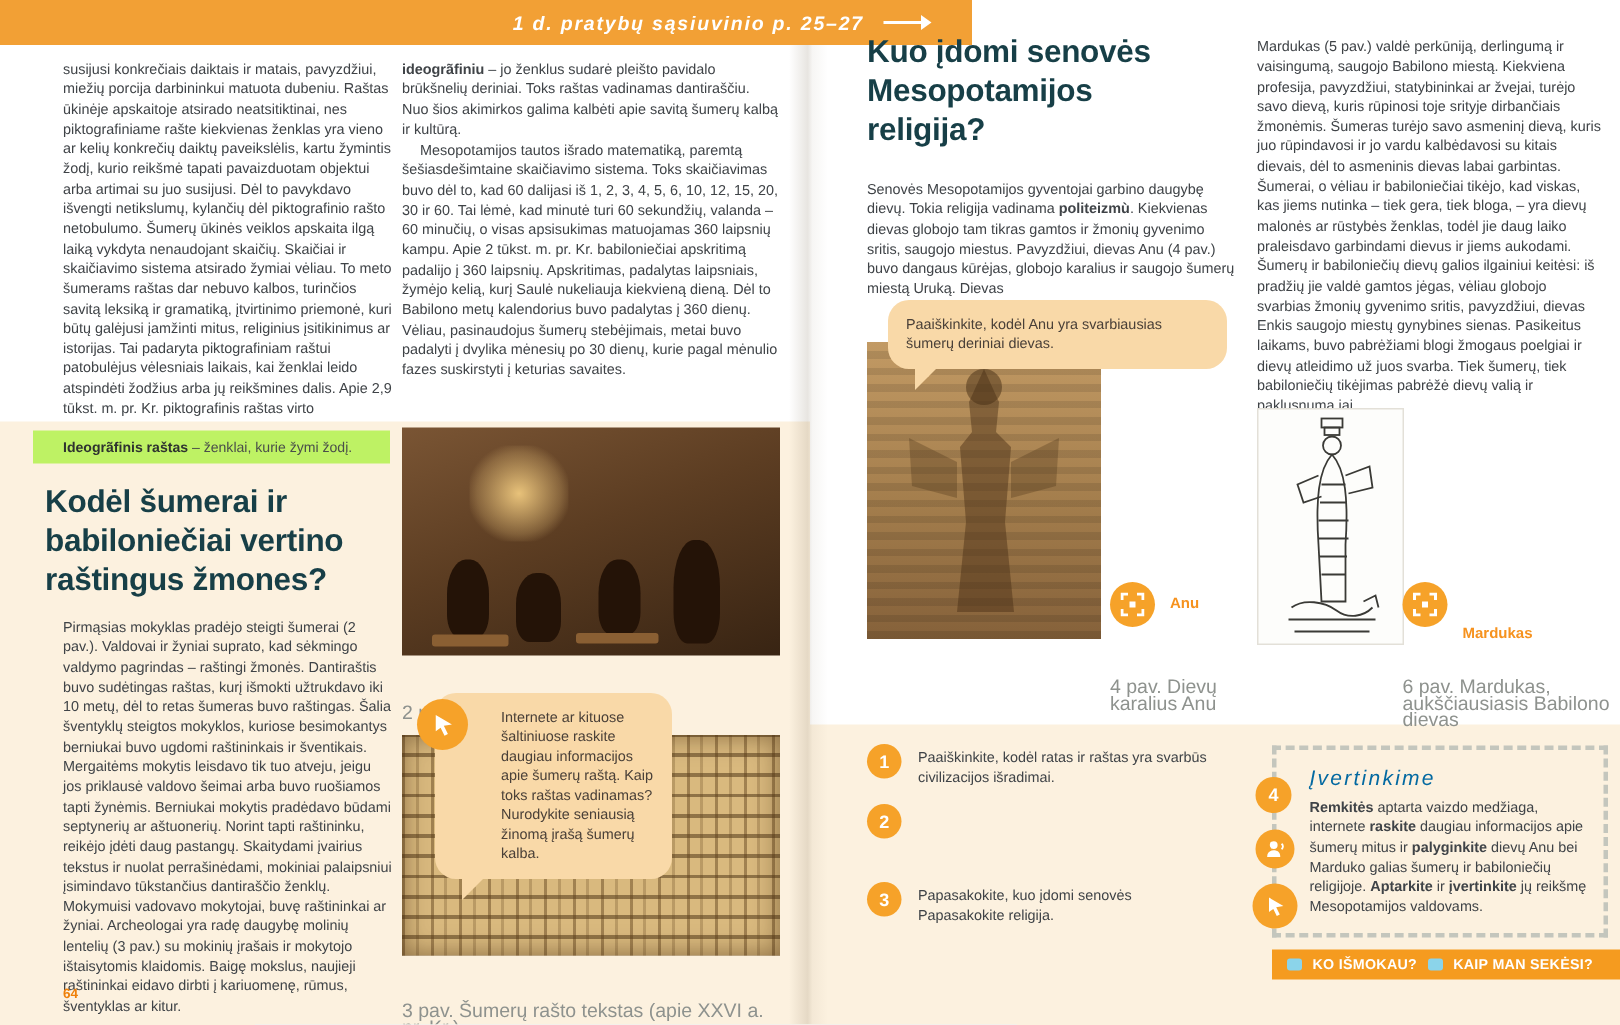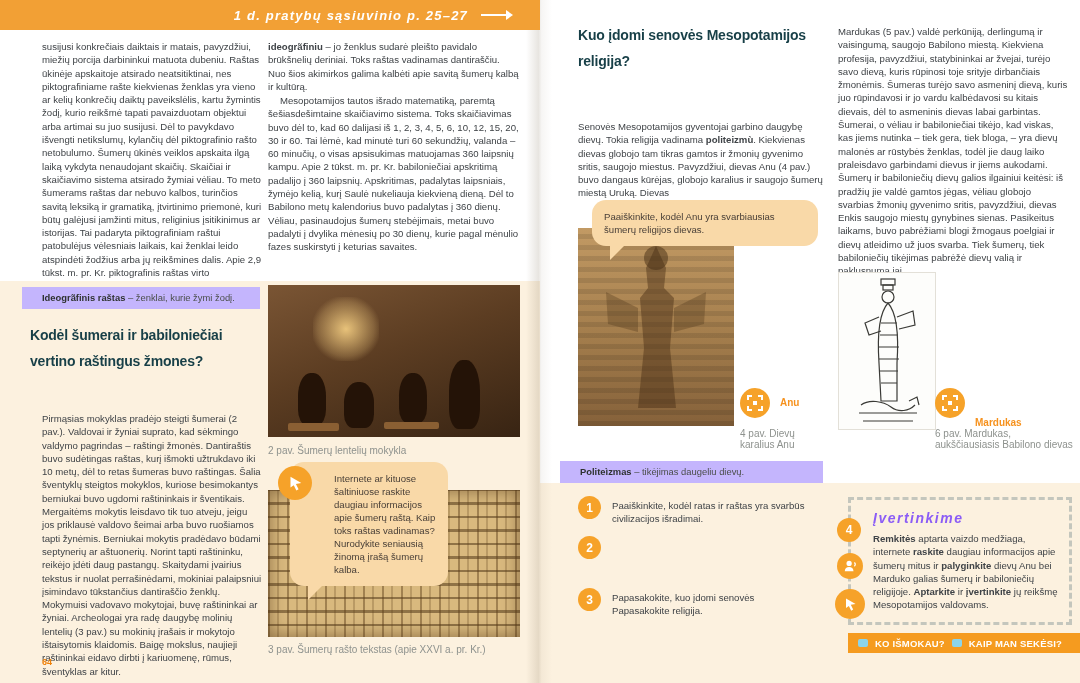--- a/index.html
+++ b/index.html
@@ -2,30 +2,30 @@
 <html><head>
 <meta charset="utf-8">
 <style>
   html,body{margin:0;padding:0;background:#e9e6e0;}
   .spread{position:relative;width:1080px;height:683px;background:#ffffff;overflow:hidden;
           font-family:"Liberation Sans", sans-serif;color:#3f4347;}
   .abs{position:absolute;}
   .t{font-size:9.6px;line-height:13.3px;color:#3f4347;}
   .indent{text-indent:12px;}
   .b{font-weight:700;}
-  .h1{font-weight:700;color:#173f47;font-size:14px;line-height:26px;letter-spacing:-0.2px;}
-  .cap{font-size:10px;line-height:11px;color:#8e928e;}
-  .defbox{background:#c4b5fd;font-size:9.4px;line-height:12px;color:#4a4e4a;
+  .h1{font-weight:700;color:#173f47;font-size:21px;line-height:26px;letter-spacing:-0.2px;}
+  .cap{font-size:13px;line-height:11px;color:#8e928e;margin-top:24px;}
+  .defbox{background:#bef264;font-size:9.4px;line-height:12px;color:#4a4e4a;
           padding:5px 10px 5px 20px;box-sizing:border-box;}
   .defbox .term{font-weight:700;color:#2e3230;}
   .cream{background:#fcf1df;}
   .banner{background:#f2a035;display:flex;align-items:center;justify-content:flex-end;
           padding-right:26px;box-sizing:border-box;gap:12px;}
   .banner .hand{color:#ffffff;font-style:italic;font-weight:700;font-size:13px;letter-spacing:1.2px;}
-  .hand2{color:#8b5cf6;font-style:italic;font-weight:700;font-size:14px;letter-spacing:1.5px;}
+  .hand2{color:#0369a1;font-style:italic;font-weight:400;font-size:14px;letter-spacing:1.5px;}
   .bubble{position:absolute;background:#f9d9a8;border-radius:14px;color:#4a4038;
           font-size:9.6px;line-height:13px;padding:10px 12px;box-sizing:border-box;}
   .tail-dl::after{content:"";position:absolute;left:18px;bottom:-14px;border:9px solid transparent;
           border-top-color:#f9d9a8;border-left-color:#f9d9a8;}
   .tail-l::after{content:"";position:absolute;left:-13px;top:16px;border:8px solid transparent;
           border-right-color:#f9d9a8;border-top-color:#f9d9a8;}
   .cnum{position:absolute;width:23px;height:23px;border-radius:50%;background:#f6a229;color:#fff;
         font-weight:700;font-size:12px;display:flex;align-items:center;justify-content:center;}
   .icircle{position:absolute;border-radius:50%;background:#f6a229;display:flex;align-items:center;justify-content:center;}
   .medialabel{color:#f6921e;font-weight:700;font-size:10px;}
@@ -57,21 +57,21 @@
 </style>
 </head>
 <body>
 
 <div class="spread">
 
   <div class="abs cream" style="left:0;top:281px;width:540px;height:402px"></div>
   <div class="abs cream" style="left:540px;top:483px;width:540px;height:200px"></div>
   <div class="abs gutter" style="left:526px;top:0;width:26px;height:683px"></div>
 
-  <div class="abs banner" style="left:0;top:0;width:540px;height:30px">
+  <div class="abs banner" style="left:0;top:0;width:648px;height:30px">
     <span class="hand">1 d. pratybų sąsiuvinio p. 25–27</span>
     <svg width="34" height="12" viewBox="0 0 34 12">
       <line x1="1" y1="6" x2="28" y2="6" stroke="#ffffff" stroke-width="2"></line>
       <polygon points="26,1 33,6 26,11" fill="#ffffff"></polygon>
     </svg>
   </div>
 
   <div class="abs t" style="left:42px;top:40px;width:220px">susijusi konkrečiais daiktais ir matais, pavyzdžiui, miežių porcija darbininkui matuota dubeniu. Raštas ūkinėje apskaitoje atsirado neatsitiktinai, nes piktografiniame rašte kiekvienas ženklas yra vieno ar kelių konkrečių daiktų paveikslėlis, kartu žymintis žodį, kurio reikšmė tapati pavaizduotam objektui arba artimai su juo susijusi. Dėl to pavykdavo išvengti netikslumų, kylančių dėl piktografinio rašto netobulumo. Šumerų ūkinės veiklos apskaita ilgą laiką vykdyta nenaudojant skaičių. Skaičiai ir skaičiavimo sistema atsirado žymiai vėliau. To meto šumerams raštas dar nebuvo kalbos, turinčios savitą leksiką ir gramatiką, įtvirtinimo priemonė, kuri būtų galėjusi įamžinti mitus, religinius įsitikinimus ar istorijas. Tai padaryta piktografiniam raštui patobulėjus vėlesniais laikais, kai ženklai leido atspindėti žodžius arba jų reikšmines dalis. Apie 2,9 tūkst. m. pr. Kr. piktografinis raštas virto</div>
 
   <div class="abs defbox" style="left:22px;top:287px;width:238px">
@@ -113,21 +113,21 @@
 
   <div class="abs img-anu" style="left:578px;top:228px;width:156px;height:198px">
     <div class="striae"></div>
     <svg width="156" height="198" viewBox="0 0 156 198" style="position:absolute;left:0;top:0">
       <path d="M78 18 L88 40 L86 60 L96 70 L92 120 L98 180 L60 180 L66 120 L62 70 L70 60 L68 40 Z" fill="rgba(70,45,20,0.45)"></path>
       <circle cx="78" cy="30" r="12" fill="rgba(70,45,20,0.5)"></circle>
       <path d="M96 80 L128 64 L126 96 L96 104 Z" fill="rgba(70,45,20,0.30)"></path>
       <path d="M60 80 L28 64 L30 96 L60 104 Z" fill="rgba(70,45,20,0.30)"></path>
     </svg>
   </div>
-  <div class="bubble tail-dl" style="left:592px;top:200px;width:226px">Paaiškinkite, kodėl Anu yra svarbiausias šumerų religijos dievas.</div>
+  <div class="bubble tail-dl" style="left:592px;top:200px;width:226px">Paaiškinkite, kodėl Anu yra svarbiausias šumerų deriniai dievas.</div>
 
   <div class="icircle" style="left:740px;top:388px;width:30px;height:30px">
     <svg width="16" height="16" viewBox="0 0 16 16">
       <path d="M1 5 V1 H5 M11 1 H15 V5 M15 11 V15 H11 M5 15 H1 V11" stroke="#ffffff" stroke-width="2" fill="none"></path>
       <rect x="6" y="6" width="4" height="4" fill="#ffffff"></rect>
     </svg>
   </div>
   <span class="abs medialabel" style="left:780px;top:397px">Anu</span>
   <div class="abs cap" style="left:740px;top:428px;width:84px">4 pav. Dievų karalius Anu</div>
 
@@ -151,23 +151,20 @@
 
   <div class="icircle" style="left:935px;top:388px;width:30px;height:30px">
     <svg width="16" height="16" viewBox="0 0 16 16">
       <path d="M1 5 V1 H5 M11 1 H15 V5 M15 11 V15 H11 M5 15 H1 V11" stroke="#ffffff" stroke-width="2" fill="none"></path>
       <rect x="6" y="6" width="4" height="4" fill="#ffffff"></rect>
     </svg>
   </div>
   <span class="abs medialabel" style="left:975px;top:417px">Mardukas</span>
   <div class="abs cap" style="left:935px;top:428px;width:140px">6 pav. Mardukas, aukščiausiasis Babilono dievas</div>
 
-  <div class="abs defbox" style="left:560px;top:461px;width:263px">
-    <span class="term">Politeìzmas</span><span> – tikėjimas daugeliu dievų.</span>
-  </div>
 
   <div class="cnum" style="left:578px;top:496px">1</div>
   <div class="abs t" style="left:612px;top:499px;width:202px">Paaiškinkite, kodėl ratas ir raštas yra svarbūs civilizacijos išradimai.</div>
   <div class="cnum" style="left:578px;top:536px">2</div>
   <div class="cnum" style="left:578px;top:588px">3</div>
   <div class="abs t" style="left:612px;top:591px;width:202px">Papasakokite, kuo įdomi senovės Papasakokite religija.</div>
 
   <div class="abs assess" style="left:848px;top:497px;width:224px;min-height:126px">
     <div class="hand2" style="margin-bottom:6px">Įvertinkime</div>
     <div class="t" style="width:186px"><span class="b">Remkitės</span><span> aptarta vaizdo medžiaga, internete </span><span class="b">raskite</span><span> daugiau informacijos apie šumerų mitus ir </span><span class="b">palyginkite</span><span> dievų Anu bei Marduko galias šumerų ir babiloniečių religijoje. </span><span class="b">Aptarkite</span><span> ir </span><span class="b">įvertinkite</span><span> jų reikšmę Mesopotamijos valdovams.</span></div>

